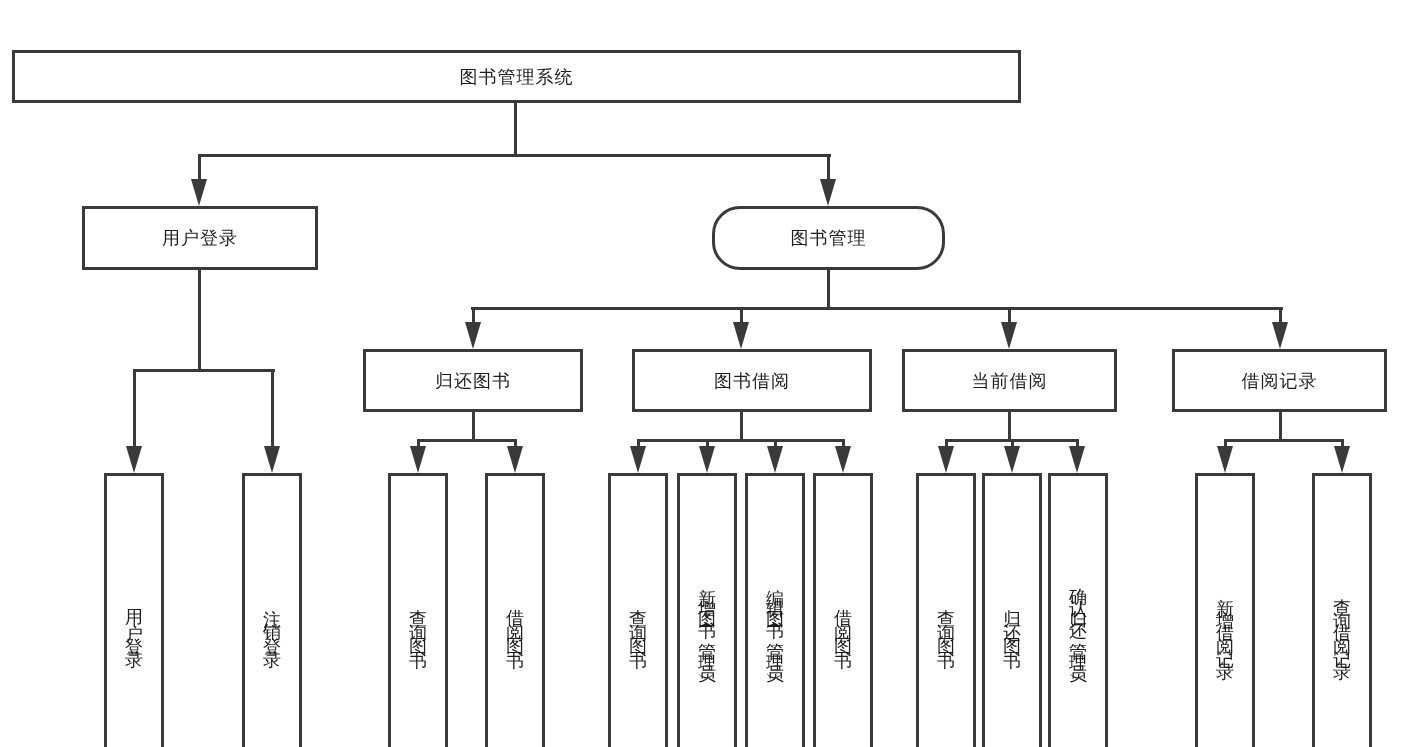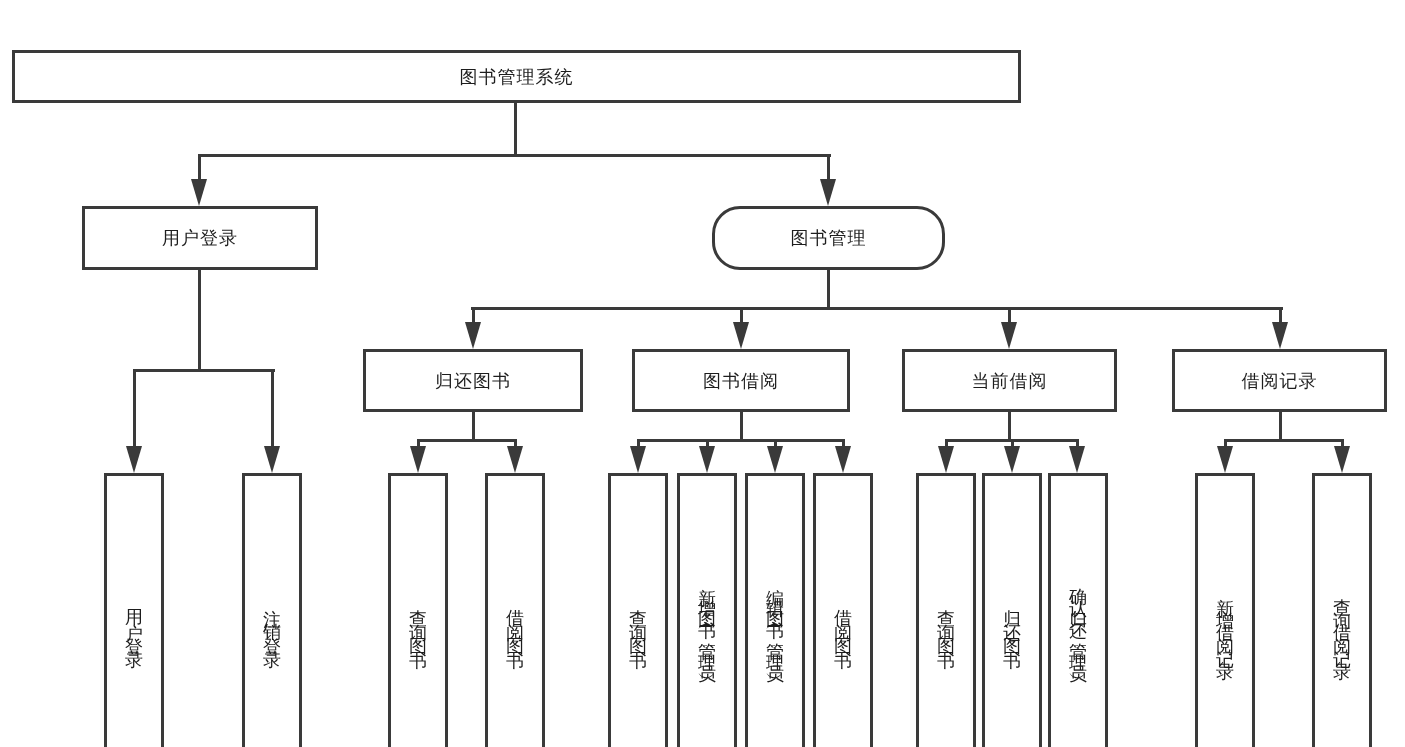--- a/index.html
+++ b/index.html
@@ -81,21 +81,21 @@
   <div class="box" style="left:82px;top:170px;width:236px;height:64px;">
     <span class="hlabel">用户登录</span>
   </div>
   <div class="box" style="left:712px;top:170px;width:233px;height:64px;border-radius:28px;">
     <span class="hlabel">图书管理</span>
   </div>
 
   <div class="box" style="left:363px;top:313px;width:220px;height:63px;">
     <span class="hlabel">归还图书</span>
   </div>
-  <div class="box" style="left:632px;top:313px;width:218px;height:63px;">
+  <div class="box" style="left:632px;top:313px;width:240px;height:63px;">
     <span class="hlabel">图书借阅</span>
   </div>
   <div class="box" style="left:902px;top:313px;width:215px;height:63px;">
     <span class="hlabel">当前借阅</span>
   </div>
   <div class="box" style="left:1172px;top:313px;width:215px;height:63px;">
     <span class="hlabel">借阅记录</span>
   </div>
 
   <div class="box" style="left:104px;top:437px;width:60px;height:300px;">

